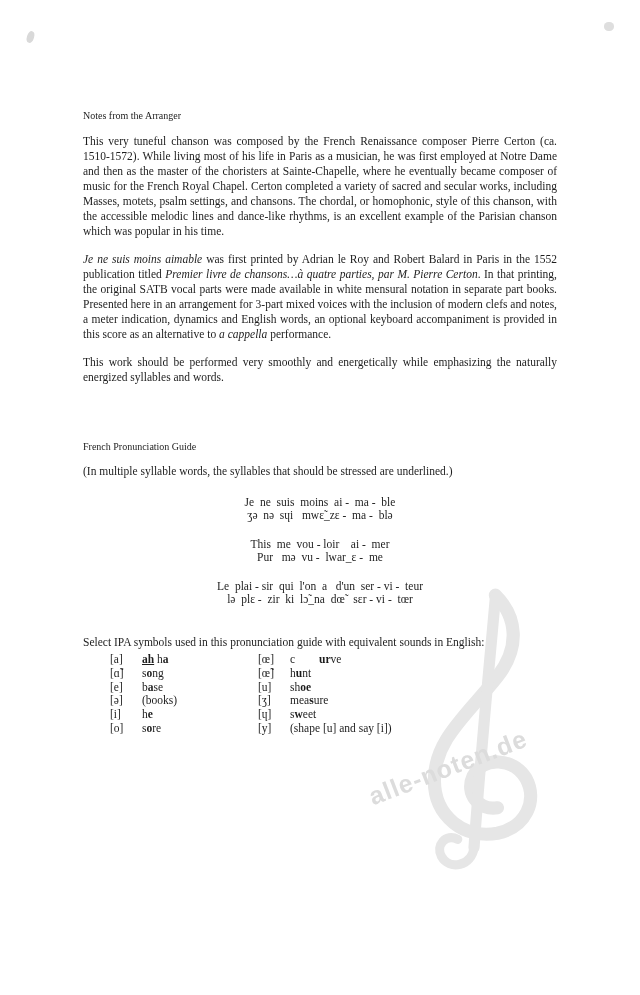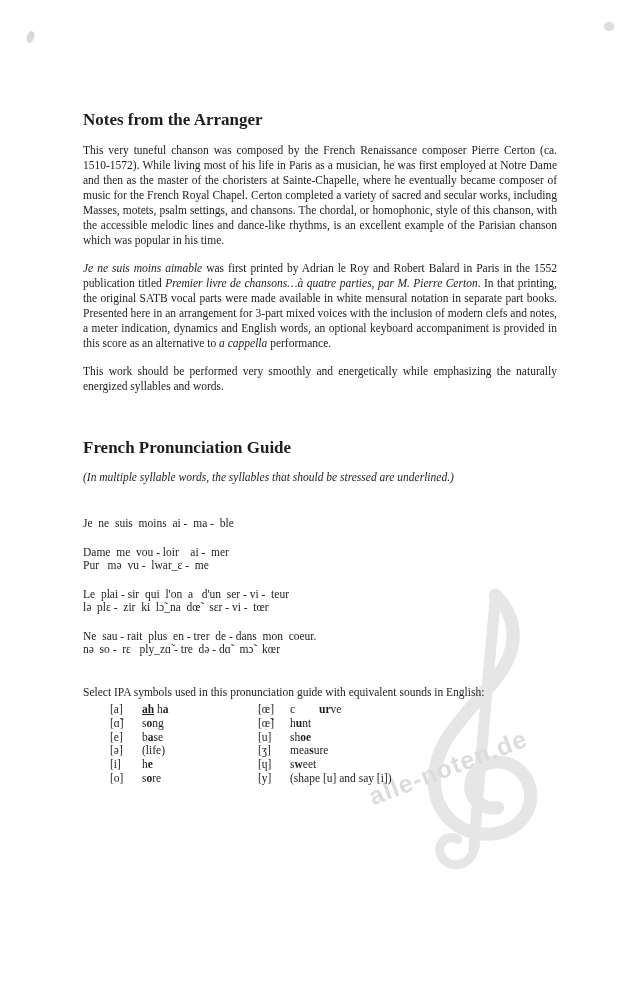--- a/index.html
+++ b/index.html
@@ -21,29 +21,29 @@
   .wm-text {
     position:absolute; left:-2px; top:198px; width:240px;
     font-family:"Liberation Sans","DejaVu Sans",sans-serif;
     font-weight:bold; font-size:25px; letter-spacing:1px;
     color:#dcdcdc;
     transform:rotate(-21deg); transform-origin:left center;
     white-space:nowrap;
   }
 
   .content { position:absolute; left:83px; right:83px; top:110px; z-index:1; }
-  h1.sec { font-size:17px; font-weight:bold; margin:0 0 13px 0; }
-  h1.sec-2 { margin-top:44px; }
+  h1.sec { font-size:10px; font-weight:normal; margin:0 0 13px 0; }
+  h1.sec-2 { margin-top:56px; }
   p.body {
     font-size:11.5px; line-height:15px;
     text-align:justify; margin:0 0 13px 0;
   }
-  .stress-note { font-size:11.5px; font-style:italic; margin:0 0 34px 0; }
+  .stress-note { font-size:11.5px; margin:0 0 19px 0; }
 
-  .pron-group { margin-bottom:16px; }
+  .pron-group { margin-bottom:16px;text-align:center; }
   .pron-line {
     font-size:11.5px; line-height:13px;
     white-space:pre-wrap;
   }
 
   .select-intro { font-size:11.5px; line-height:13px; margin-top:30px; }
   .ipa-table {
     margin-top:4px; padding-left:27px;
     display:flex; font-size:11.5px; line-height:13.8px;
   }
@@ -77,32 +77,29 @@
     <p class="body"><span style="font-style: italic;">Je ne suis moins aimable</span><span> was first printed by Adrian le Roy and Robert Balard in Paris in the 1552 publication titled </span><span style="font-style: italic;">Premier livre de chansons…à quatre parties, par M. Pierre Certon</span><span>. In that printing, the original SATB vocal parts were made available in white mensural notation in separate part books. Presented here in an arrangement for 3-part mixed voices with the inclusion of modern clefs and notes, a meter indication, dynamics and English words, an optional keyboard accompaniment is provided in this score as an alternative to </span><span style="font-style: italic;">a cappella</span><span> performance.</span></p>
     <p class="body">This work should be performed very smoothly and energetically while emphasizing the naturally energized syllables and words.</p>
 
     <h1 class="sec sec-2">French Pronunciation Guide</h1>
 
     <p class="stress-note">(In multiple syllable words, the syllables that should be stressed are underlined.)</p>
 
     <div>
       <div class="pron-group">
         <div class="pron-line">Je  ne  suis  moins  ai -  ma -  ble</div>
+        <div class="pron-line">ʒə  nə  sɥi   mwɛ̃_zɛ -  ma -  blə</div>
       </div>
       <div class="pron-group">
-        <div class="pron-line">Dame  me  vou - loir    ai -  mer</div>
+        <div class="pron-line">This  me  vou - loir    ai -  mer</div>
         <div class="pron-line">Pur   mə  vu -  lwar_ɛ -  me</div>
       </div>
       <div class="pron-group">
         <div class="pron-line">Le  plai - sir  qui  l'on  a   d'un  ser - vi -  teur</div>
         <div class="pron-line">lə  plɛ -  zir  ki  lɔ̃_na  dœ̃   sɛr - vi -  tœr</div>
-      </div>
-      <div class="pron-group">
-        <div class="pron-line">Ne  sau - rait  plus  en - trer  de - dans  mon  coeur.</div>
-        <div class="pron-line">nə  so -  rɛ   ply_zɑ̃ - tre  də - dɑ̃   mɔ̃   kœr</div>
       </div>
     </div>
 
     <p class="select-intro">Select IPA symbols used in this pronunciation guide with equivalent sounds in English:</p>
 
     <div class="ipa-table">
       <div class="ipa-col-left">
         <div class="ipa-row">
           <span class="ipa-sym">[a]</span>
           <span class="ipa-word"><span style="font-weight: bold; text-decoration: underline;">ah</span><span> h</span><span style="font-weight: bold;">a</span></span>
@@ -110,21 +107,21 @@
         <div class="ipa-row">
           <span class="ipa-sym">[ɑ̃]</span>
           <span class="ipa-word"><span>s</span><span style="font-weight: bold;">o</span><span>ng</span></span>
         </div>
         <div class="ipa-row">
           <span class="ipa-sym">[e]</span>
           <span class="ipa-word"><span>b</span><span style="font-weight: bold;">a</span><span>se</span></span>
         </div>
         <div class="ipa-row">
           <span class="ipa-sym">[ə]</span>
-          <span class="ipa-word"><span>(life)</span></span>
+          <span class="ipa-word"><span>(books)</span></span>
         </div>
         <div class="ipa-row">
           <span class="ipa-sym">[i]</span>
           <span class="ipa-word"><span>h</span><span style="font-weight: bold;">e</span></span>
         </div>
         <div class="ipa-row">
           <span class="ipa-sym">[o]</span>
           <span class="ipa-word"><span>s</span><span style="font-weight: bold;">o</span><span>re</span></span>
         </div>
       </div>

